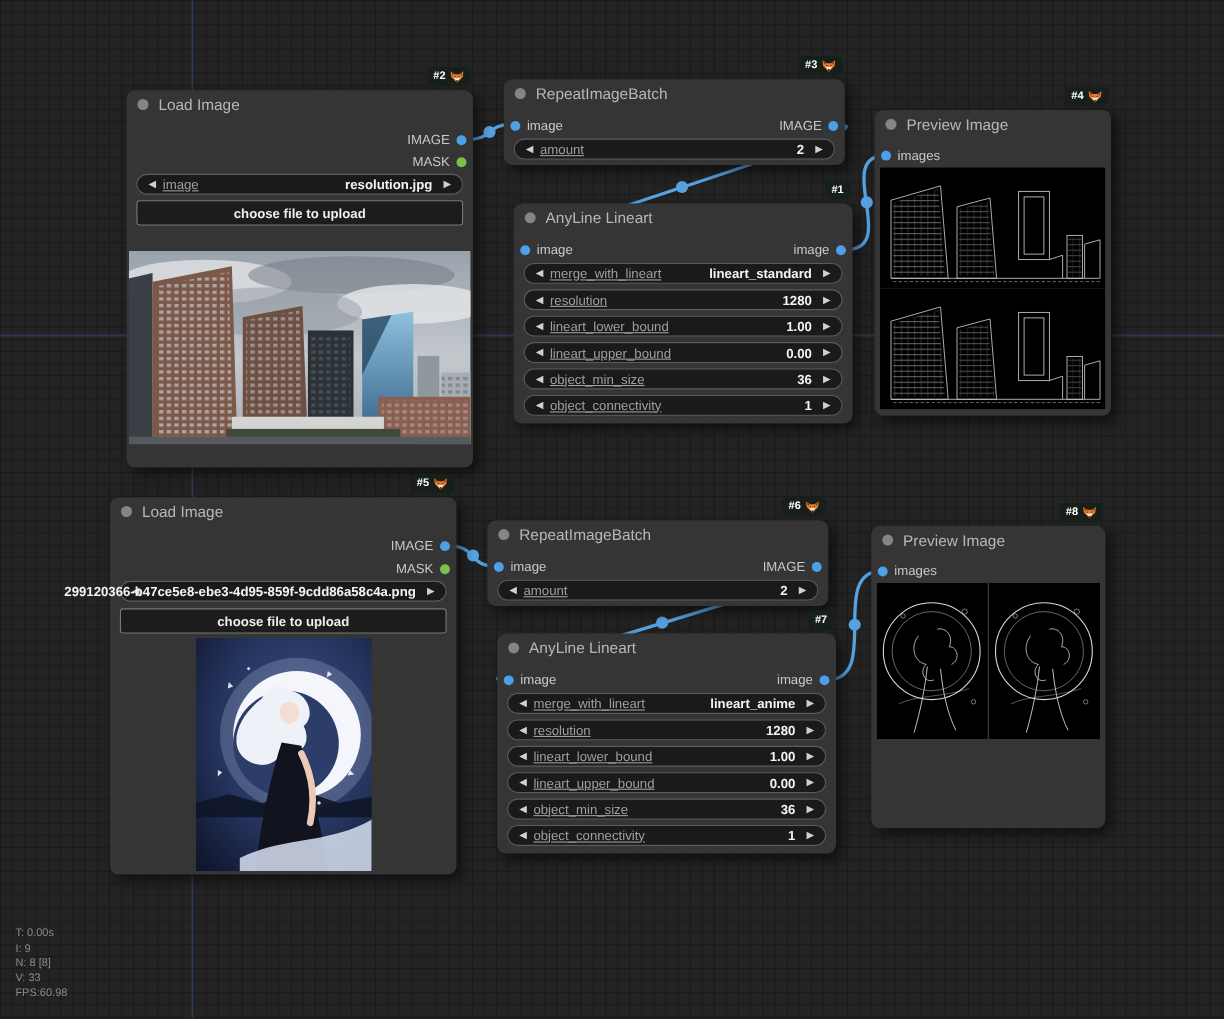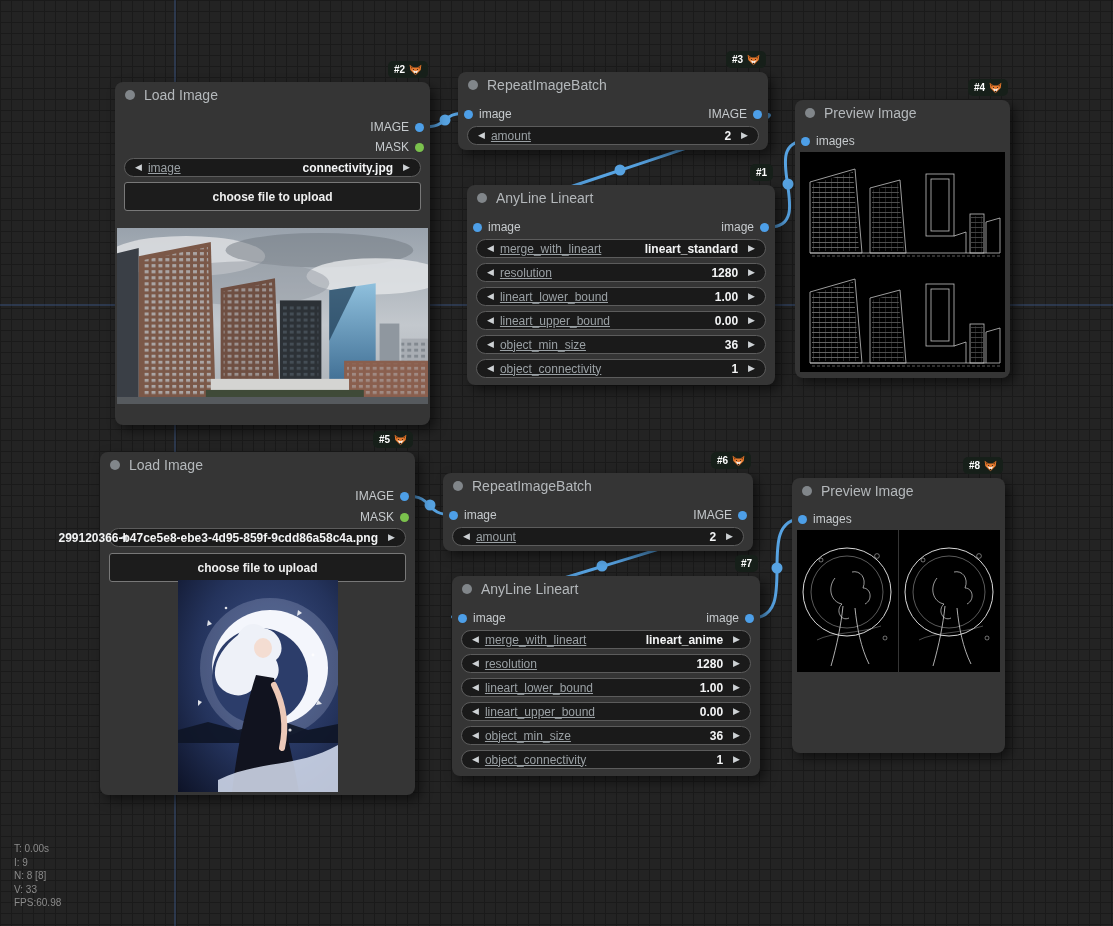--- a/index.html
+++ b/index.html
@@ -37,21 +37,21 @@
     background:#1a1a1a;border:1px solid #5c5c5c;border-radius:10px;
     display:flex;align-items:center;font-size:12px;color:#9aa0a4;padding:0 7px;
   }
   .widget .arrow{color:#cdd1d4;font-size:9px;line-height:1;flex:0 0 auto;padding:0 3px;cursor:pointer;}
   .widget .wlabel{margin-left:3px;text-decoration:underline;}
   .widget .wvalue{margin-left:auto;margin-right:7px;color:#f3f4f5;font-weight:bold;}
   .widget.file{justify-content:flex-end;}
   .widget.file .arrow-l{position:absolute;left:7px;top:4px;}
   .widget.file .wvalue{position:absolute;right:27px;top:2px;margin:0;white-space:nowrap;}
   .btn{
-    position:absolute;left:9px;right:9px;height:29px;box-sizing:border-box;
+    position:absolute;left:9px;right:9px;height:23px;box-sizing:border-box;
     background:#1c1c1c;border:1px solid #787878;border-radius:3px;
     display:flex;align-items:center;justify-content:center;
     font-size:12px;font-weight:bold;color:#eeeeee;cursor:pointer;
   }
   .node-img{position:absolute;overflow:hidden;}
   .node-img svg{display:block;}
   .stats{position:absolute;left:14px;top:842px;font-size:10px;color:#8b8b8b;line-height:13.5px;z-index:0;}
 </style>
 </head>
 <body>
@@ -214,21 +214,21 @@
       <span class="sdot blue"></span>
       <span>IMAGE</span>
     </div>
     <div class="slot out" style="top:56px;">
       <span class="sdot green"></span>
       <span>MASK</span>
     </div>
     <div class="widget" style="top:76px;">
       <span class="arrow">◀</span>
       <span class="wlabel">image</span>
-      <span class="wvalue">connectivity.jpg</span>
+      <span class="wvalue">resolution.jpg</span>
       <span class="arrow">▶</span>
     </div>
     <div class="btn" style="top:100px;">
       <span>choose file to upload</span>
     </div>
     <div class="node-img" style="left:2px;top:146px;width:311px;height:176px;">
       <svg width="311" height="176">
           <use href="#art-city-photo" width="311" height="176"></use>
         </svg>
     </div>

